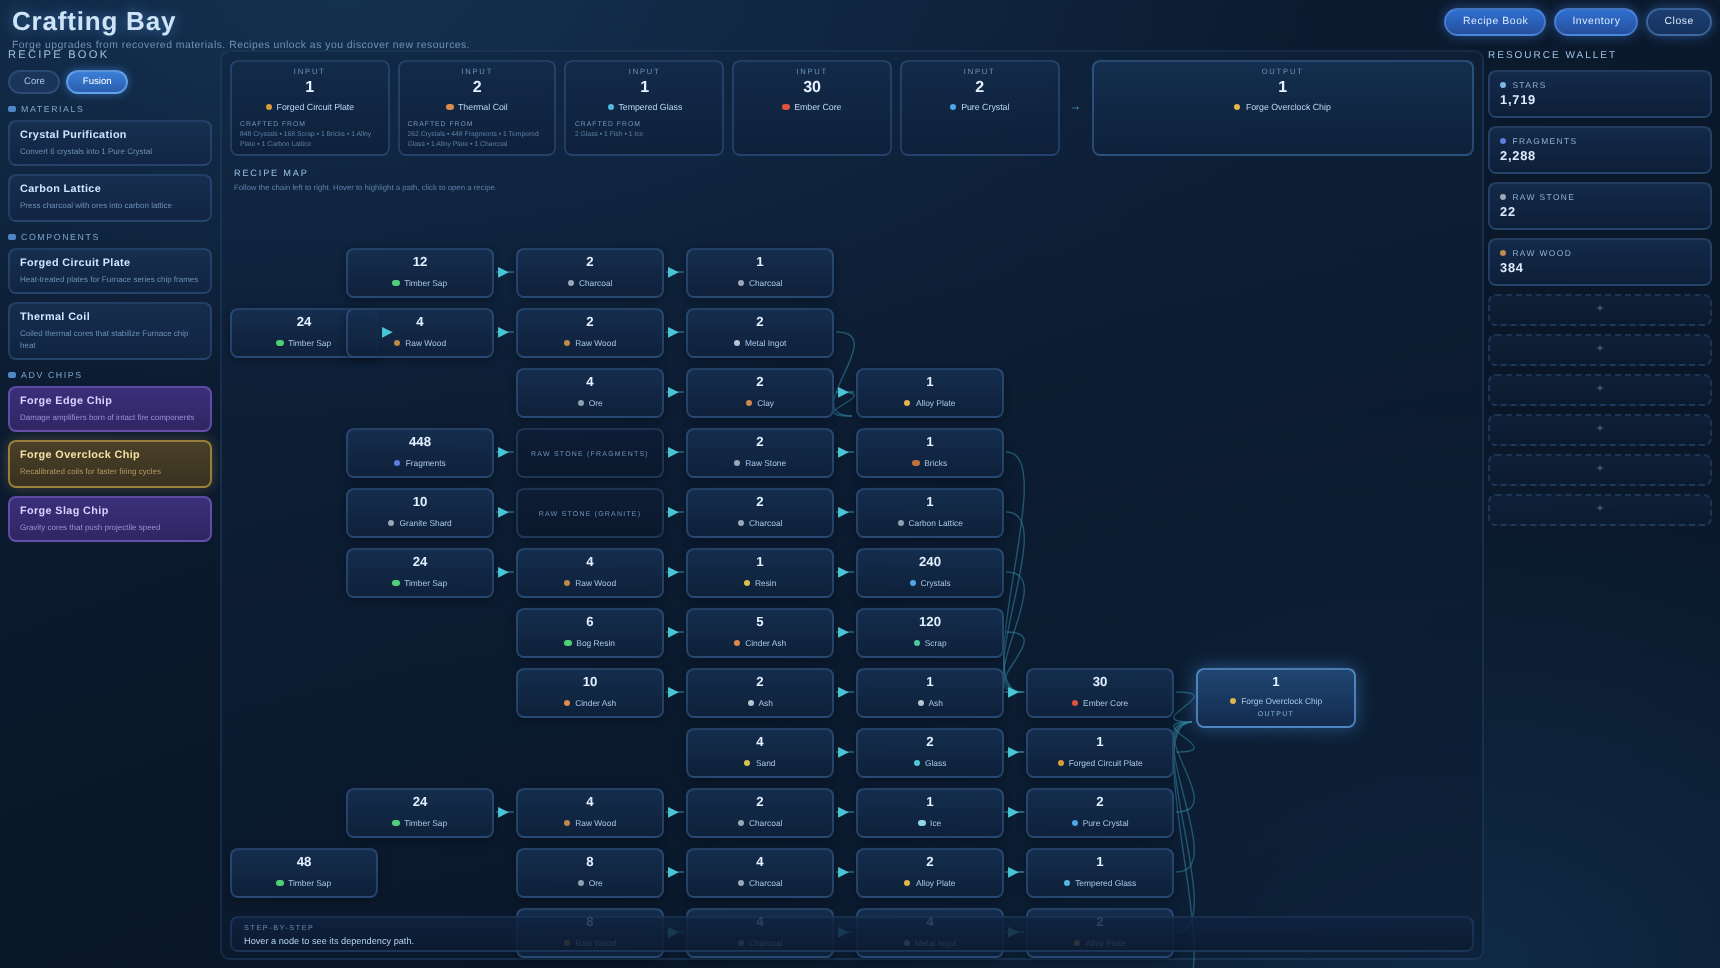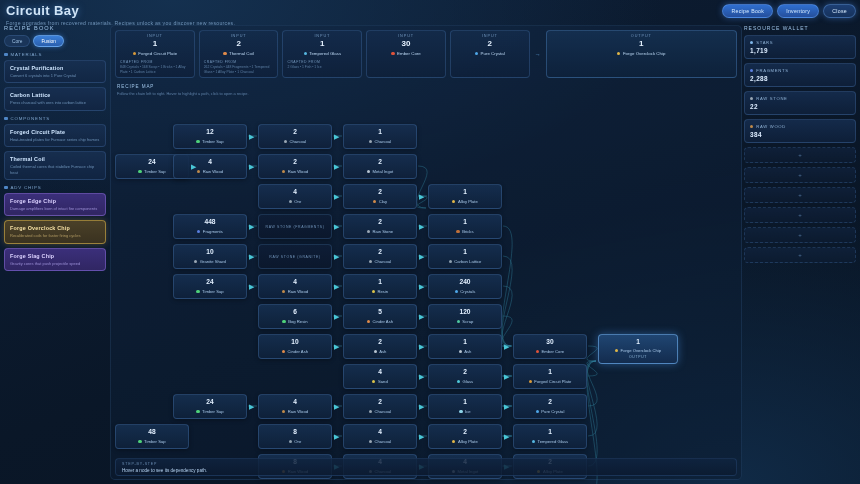--- a/index.html
+++ b/index.html
@@ -145,21 +145,21 @@
     background: linear-gradient(180deg, rgba(18,38,67,.6), rgba(13,28,50,.6));
     border: 1px dashed rgba(72,118,175,.3);
     display: flex; align-items: center; justify-content: center;
     color: #4e7099; font-size: 6px;
   }
 </style>
 </head>
 <body>
 
 <div class="header">
-  <div class="app-title">Circuit Bay</div>
+  <div class="app-title">Crafting Bay</div>
   <div class="app-sub">Forge upgrades from recovered materials. Recipes unlock as you discover new resources.</div>
 </div>
 <div class="topbtns">
   <div class="tbtn">Recipe Book</div>
   <div class="tbtn">Inventory</div>
   <div class="tbtn ghost">Close</div>
 </div>
 
 <div class="sidebar">
   <div class="sb-title">RECIPE BOOK</div>

